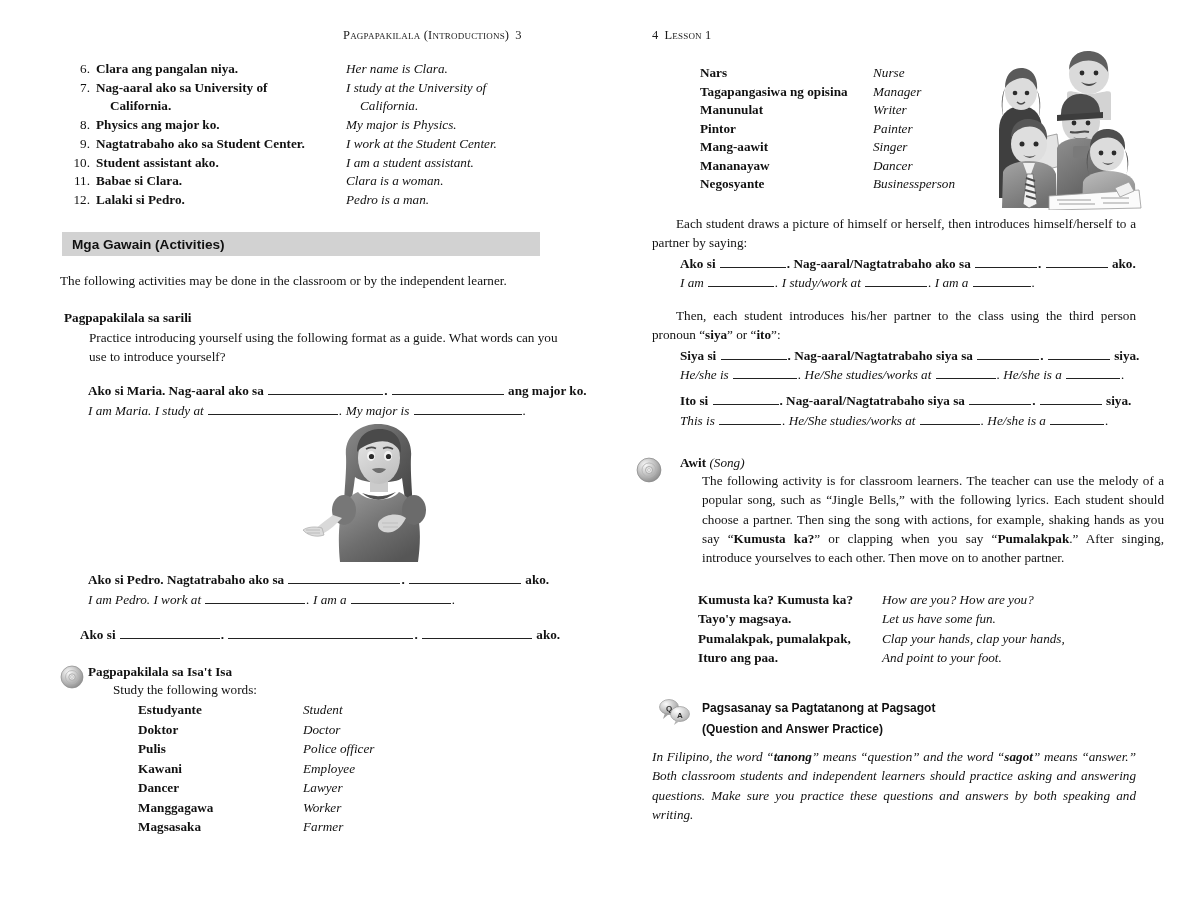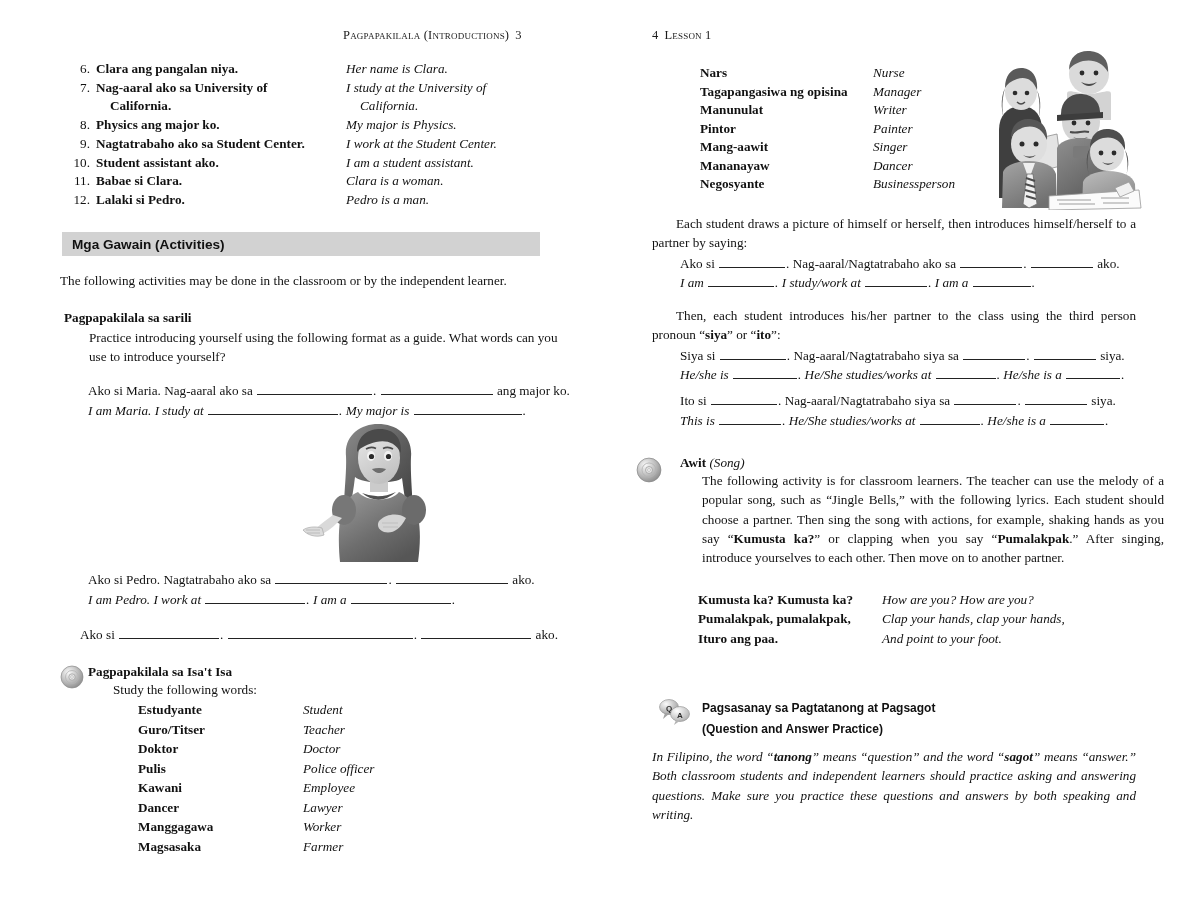--- a/index.html
+++ b/index.html
@@ -110,21 +110,21 @@
   .indent1 { margin-left: 25px; }
   .body-p {
     font-size: 13.2px;
     line-height: 19px;
   }
 
   .blk-sarili { position: absolute; top: 310px; left: 4px; width: 500px; }
   .blk-sarili .desc { margin-top: 2px; }
 
   .frame-line { font-size: 13.2px; line-height: 19.5px; white-space: nowrap; }
-  .frame-line.tl { font-weight: normal; }
+  .frame-line.tl { font-weight: bold; }
   .frame-line.en { font-style: italic; }
 
   .blank {
     display: inline-block;
     border-bottom: 1px solid #222;
     height: 0.92em;
     vertical-align: baseline;
     margin: 0 1px;
   }
 
@@ -401,24 +401,20 @@
         </svg>
       </div>
       <div class="sub-head">Pagpapakilala sa Isa't Isa</div>
       <div class="body-p indent1">Study the following words:</div>
       <div class="vocab">
         <div class="vocab-row">
           <div class="tl">Estudyante</div>
           <div class="en">Student</div>
         </div>
         <div class="vocab-row">
-          <div class="tl">Guro/Titser</div>
-          <div class="en">Teacher</div>
-        </div>
-        <div class="vocab-row">
           <div class="tl">Doktor</div>
           <div class="en">Doctor</div>
         </div>
         <div class="vocab-row">
           <div class="tl">Pulis</div>
           <div class="en">Police officer</div>
         </div>
         <div class="vocab-row">
           <div class="tl">Kawani</div>
           <div class="en">Employee</div>
@@ -619,20 +615,24 @@
         </svg>
       </div>
       <div class="awit-title"><span>Awit</span> <i>(Song)</i></div>
       <div class="rc-para awit-body"><span>The following activity is for classroom learners. The teacher can use the melody of a popular song, such as “Jingle Bells,” with the following lyrics. Each student should choose a partner. Then sing the song with actions, for example, shaking hands as you say “</span><b>Kumusta ka?</b><span>” or clapping when you say “</span><b>Pumalakpak</b><span>.” After singing, introduce yourselves to each other. Then move on to another partner.</span></div>
     </div>
 
     <div class="lyrics">
       <div class="lyric-row">
         <div class="tl">Kumusta ka? Kumusta ka?</div>
         <div class="en">How are you? How are you?</div>
+      </div>
+      <div class="lyric-row">
+        <div class="tl">Tayo'y magsaya.</div>
+        <div class="en">Let us have some fun.</div>
       </div>
       <div class="lyric-row">
         <div class="tl">Pumalakpak, pumalakpak,</div>
         <div class="en">Clap your hands, clap your hands,</div>
       </div>
       <div class="lyric-row">
         <div class="tl">Ituro ang paa.</div>
         <div class="en">And point to your foot.</div>
       </div>
     </div>

